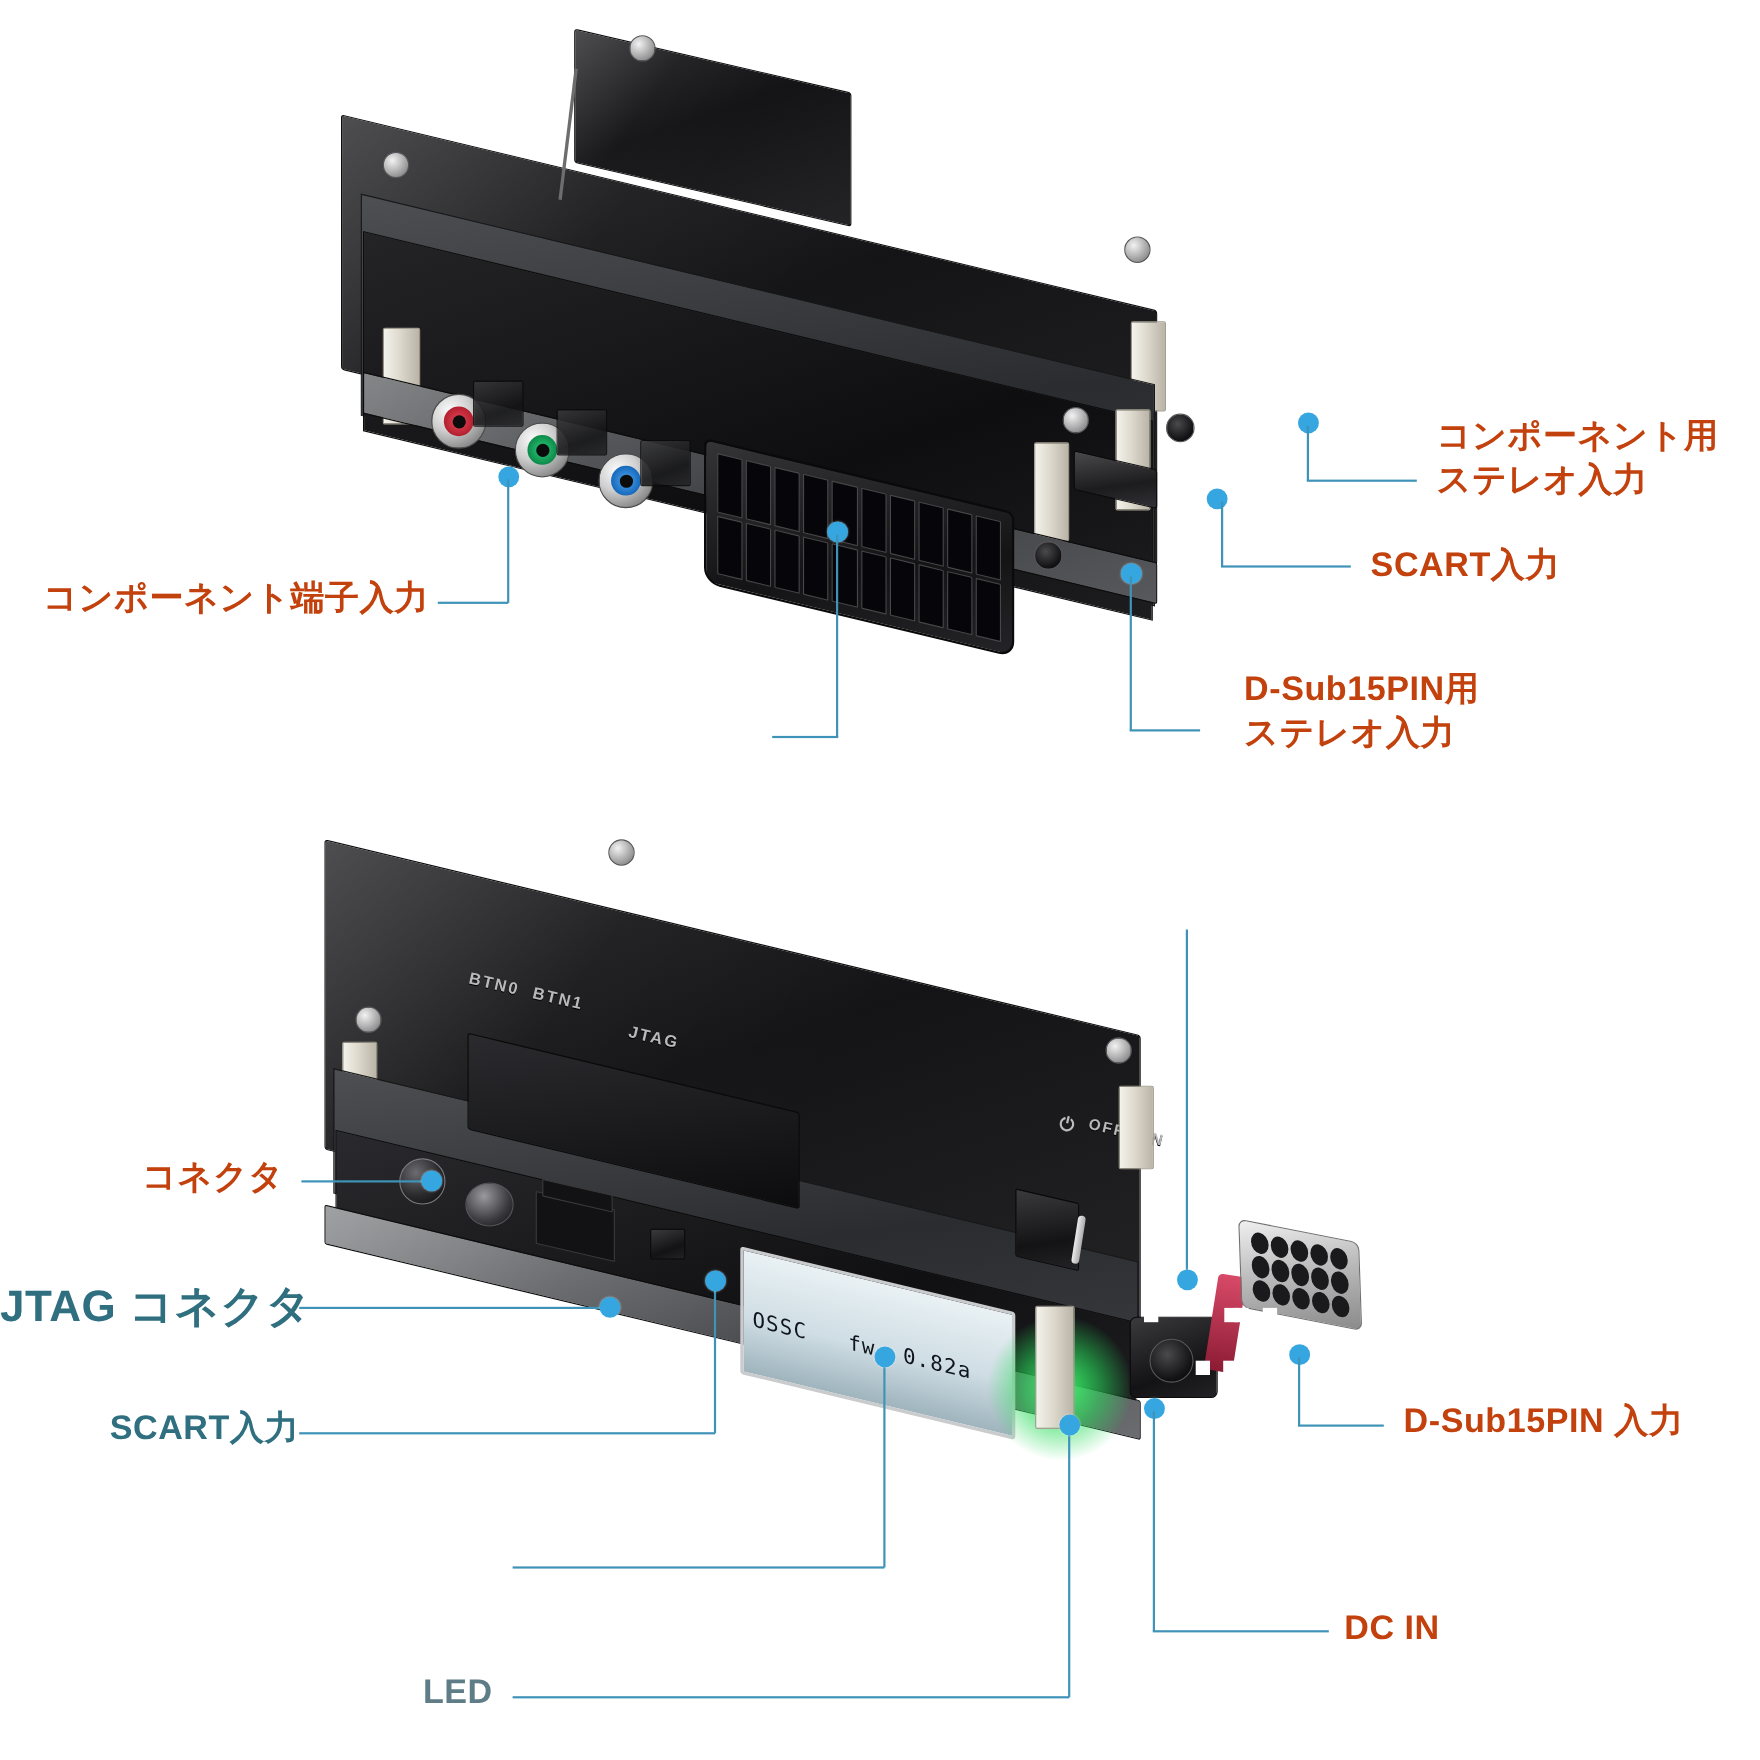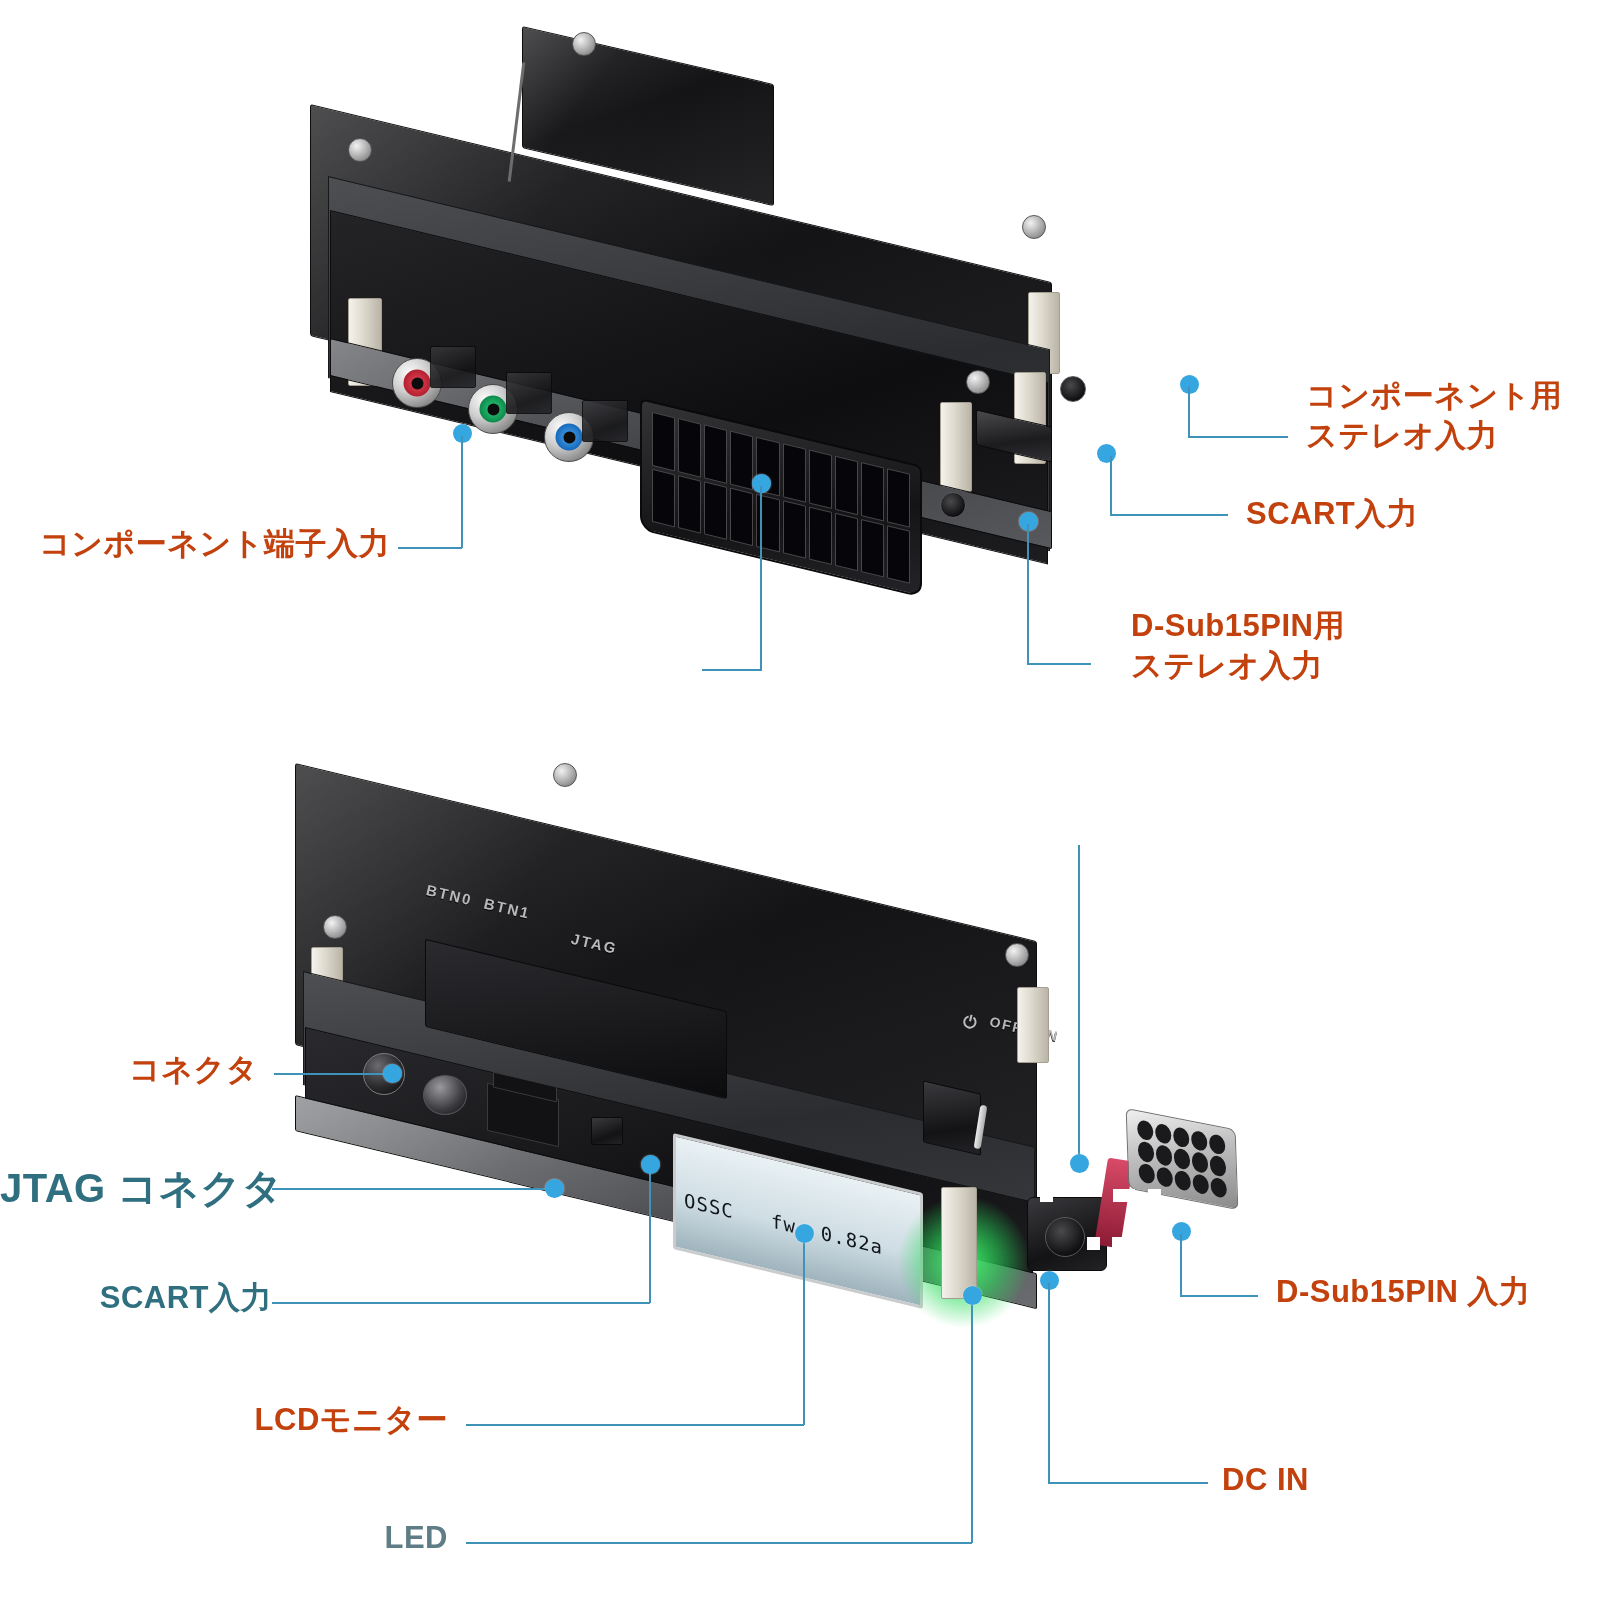--- a/index.html
+++ b/index.html
@@ -410,21 +410,20 @@
 
   <div class="label teal r" style="left:0px; top:1163px; width:252px; font-size:40px;">JTAG コネクタ</div>
   <div class="lead-h" style="left:272px; top:1188px; width:280px;"></div>
   <div class="dot" style="left:545px; top:1179px;"></div>
 
   <div class="label teal r" style="left:20px; top:1278px; width:252px; font-size:31px;">SCART入力</div>
   <div class="lead-h" style="left:272px; top:1302px; width:378px;"></div>
   <div class="lead-v" style="left:649px; top:1167px; height:136px;"></div>
   <div class="dot" style="left:641px; top:1155px;"></div>
 
-  <div class="label navy r" style="left:180px; top:1400px; width:268px; font-size:31px;">LCDモニター</div>
   <div class="lead-h" style="left:466px; top:1424px; width:338px;"></div>
   <div class="lead-v" style="left:803px; top:1236px; height:189px;"></div>
   <div class="dot" style="left:795px; top:1224px;"></div>
 
   <div class="label gray r" style="left:250px; top:1518px; width:198px; font-size:31px;">LED</div>
   <div class="lead-h" style="left:466px; top:1542px; width:506px;"></div>
   <div class="lead-v" style="left:971px; top:1298px; height:245px;"></div>
   <div class="dot" style="left:963px; top:1286px;"></div>
 
   <div class="dot" style="left:1172px; top:1222px;"></div>

